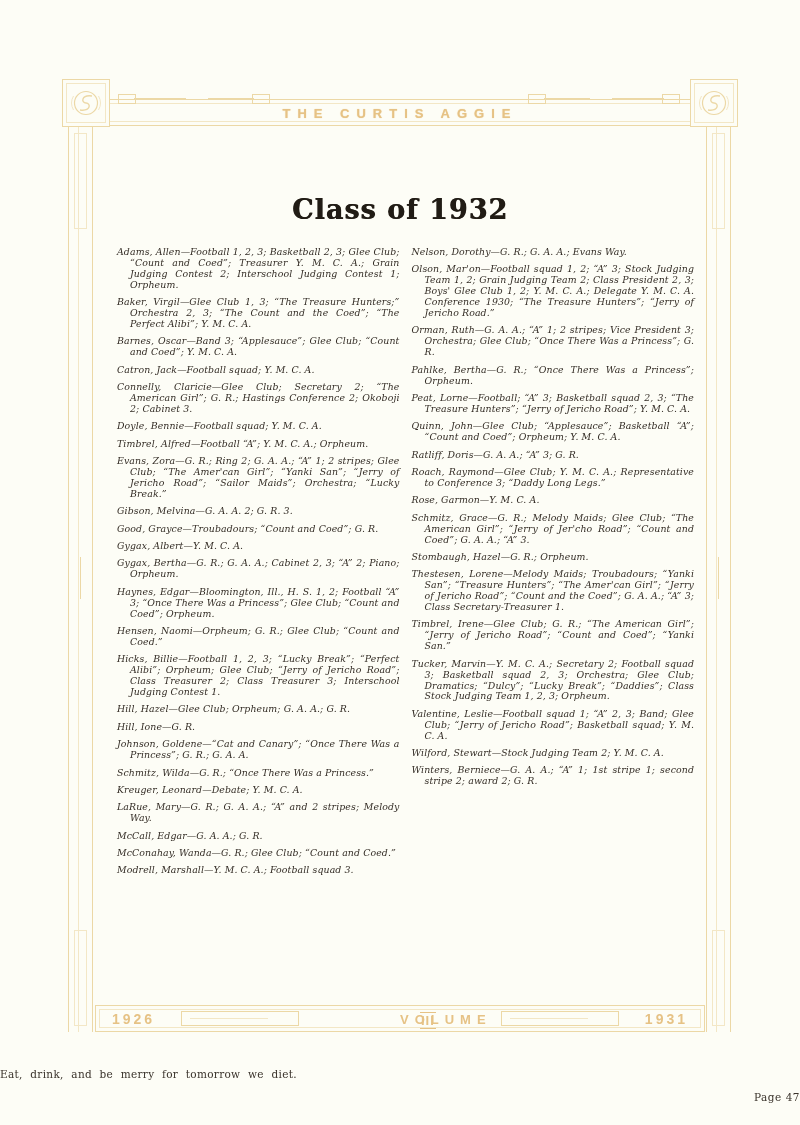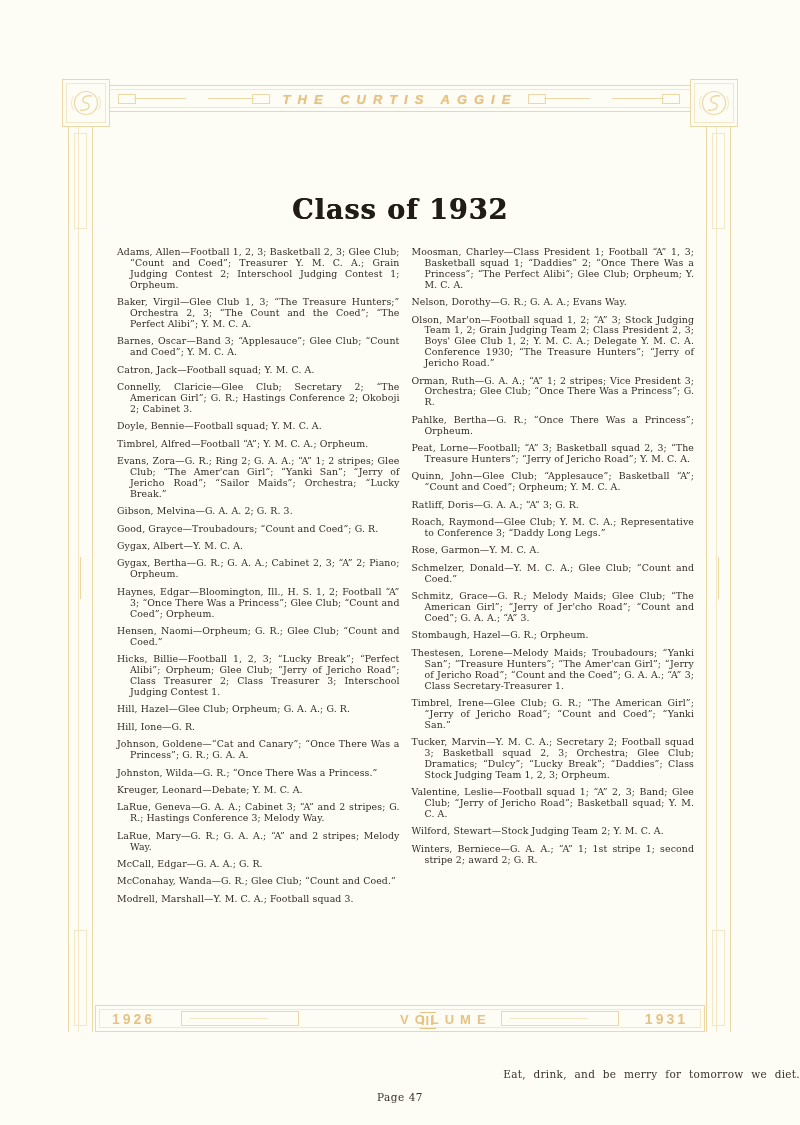--- a/index.html
+++ b/index.html
@@ -30,21 +30,21 @@
   .corner .inner-square{
     position:absolute;inset:3px;border:1px solid var(--line-light);
   }
   .corner svg{position:absolute;inset:5px;width:36px;height:36px;}
   .corner-tl{left:62px;top:79px;}
   .corner-tr{left:690px;top:79px;}
 
   .band-top,.band-bottom{
     left:95px;width:610px;height:27px;border:1px solid var(--line);z-index:2;
   }
-  .band-top{top:85px;font-style:italic;}
+  .band-top{top:99px;}
   .band-bottom{top:1005px;padding-left:20px;}
   .band-inner{position:absolute;inset:3px;border:1px solid var(--line-light);}
 
   .band-title{
     position:absolute;left:0;right:0;top:6px;text-align:center;
     font-family:"Liberation Sans", sans-serif;font-weight:bold;
     font-size:13px;letter-spacing:7px;color:var(--gold);
     text-shadow:0 0 1px var(--gold-soft);
   }
   .hook{height:11px;z-index:4;}
@@ -109,27 +109,28 @@
     position:absolute;left:117px;top:247px;width:577px;
     display:flex;gap:12px;
   }
   .col{flex:1;}
   .entry{
     font-size:9.4px;line-height:10.9px;letter-spacing:0.1px;
     text-align:justify;
     padding-left:13px;text-indent:-13px;
     margin-bottom:6.5px;
     color:var(--ink);
+    font-style:italic;
   }
   .footer-quote{
-    position:absolute;left:0;right:0;top:1068px;text-align:right;
+    position:absolute;left:0;right:0;top:1068px;text-align:left;
     font-size:10.5px;word-spacing:4px;letter-spacing:0.3px;color:#3a332b;
   }
   .footer-page{
-    position:absolute;left:0;right:0;top:1091px;text-align:center;
+    position:absolute;left:0;right:0;top:1091px;text-align:right;
     font-size:10.5px;letter-spacing:0.5px;color:#3a332b;
   }
 </style>
 </head>
 <body>
 
 <div class="page">
 
   <div class="frame">
 
@@ -222,57 +223,54 @@
 
         <p class="entry">Hicks, Billie—Football 1, 2, 3; “Lucky Break”; “Perfect Alibi”; Orpheum; Glee Club; “Jerry of Jericho Road”; Class Treasurer 2; Class Treasurer 3; Interschool Judging Contest 1.</p>
 
         <p class="entry">Hill, Hazel—Glee Club; Orpheum; G. A. A.; G. R.</p>
 
         <p class="entry">Hill, Ione—G. R.</p>
 
 
         <p class="entry">Johnson, Goldene—“Cat and Canary”; “Once There Was a Princess”; G. R.; G. A. A.</p>
 
-        <p class="entry">Johnston, Wilda—G. R.; “Once There Was a Princess.”</p>
+        <p class="entry">Schmitz, Wilda—G. R.; “Once There Was a Princess.”</p>
 
         <p class="entry">Kreuger, Leonard—Debate; Y. M. C. A.</p>
 
-        <p class="entry">LaRue, Geneva—G. A. A.; Cabinet 3; “A” and 2 stripes; G. R.; Hastings Conference 3; Melody Way.</p>
 
         <p class="entry">LaRue, Mary—G. R.; G. A. A.; “A” and 2 stripes; Melody Way.</p>
 
         <p class="entry">McCall, Edgar—G. A. A.; G. R.</p>
 
         <p class="entry">McConahay, Wanda—G. R.; Glee Club; “Count and Coed.”</p>
 
         <p class="entry">Modrell, Marshall—Y. M. C. A.; Football squad 3.</p>
       </div>
     <div class="col">
 
-        <p class="entry">Moosman, Charley—Class President 1; Football “A” 1, 3; Basketball squad 1; “Daddies” 2; “Once There Was a Princess”; “The Perfect Alibi”; Glee Club; Orpheum; Y. M. C. A.</p>
 
         <p class="entry">Nelson, Dorothy—G. R.; G. A. A.; Evans Way.</p>
 
         <p class="entry">Olson, Mar'on—Football squad 1, 2; “A” 3; Stock Judging Team 1, 2; Grain Judging Team 2; Class President 2, 3; Boys' Glee Club 1, 2; Y. M. C. A.; Delegate Y. M. C. A. Conference 1930; “The Treasure Hunters”; “Jerry of Jericho Road.”</p>
 
         <p class="entry">Orman, Ruth—G. A. A.; “A” 1; 2 stripes; Vice President 3; Orchestra; Glee Club; “Once There Was a Princess”; G. R.</p>
 
         <p class="entry">Pahlke, Bertha—G. R.; “Once There Was a Princess”; Orpheum.</p>
 
         <p class="entry">Peat, Lorne—Football; “A” 3; Basketball squad 2, 3; “The Treasure Hunters”; “Jerry of Jericho Road”; Y. M. C. A.</p>
 
         <p class="entry">Quinn, John—Glee Club; “Applesauce”; Basketball “A”; “Count and Coed”; Orpheum; Y. M. C. A.</p>
 
         <p class="entry">Ratliff, Doris—G. A. A.; “A” 3; G. R.</p>
 
         <p class="entry">Roach, Raymond—Glee Club; Y. M. C. A.; Representative to Conference 3; “Daddy Long Legs.”</p>
 
         <p class="entry">Rose, Garmon—Y. M. C. A.</p>
 
-        <p class="entry">Schmelzer, Donald—Y. M. C. A.; Glee Club; “Count and Coed.”</p>
 
         <p class="entry">Schmitz, Grace—G. R.; Melody Maids; Glee Club; “The American Girl”; “Jerry of Jer'cho Road”; “Count and Coed”; G. A. A.; “A” 3.</p>
 
 
         <p class="entry">Stombaugh, Hazel—G. R.; Orpheum.</p>
 
         <p class="entry">Thestesen, Lorene—Melody Maids; Troubadours; “Yanki San”; “Treasure Hunters”; “The Amer'can Girl”; “Jerry of Jericho Road”; “Count and the Coed”; G. A. A.; “A” 3; Class Secretary-Treasurer 1.</p>
 
         <p class="entry">Timbrel, Irene—Glee Club; G. R.; “The American Girl”; “Jerry of Jericho Road”; “Count and Coed”; “Yanki San.”</p>
 

